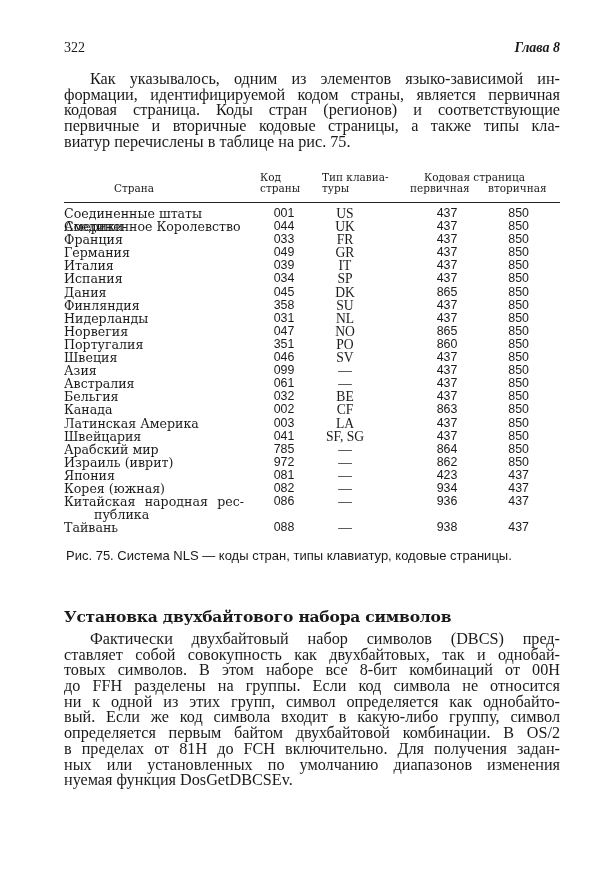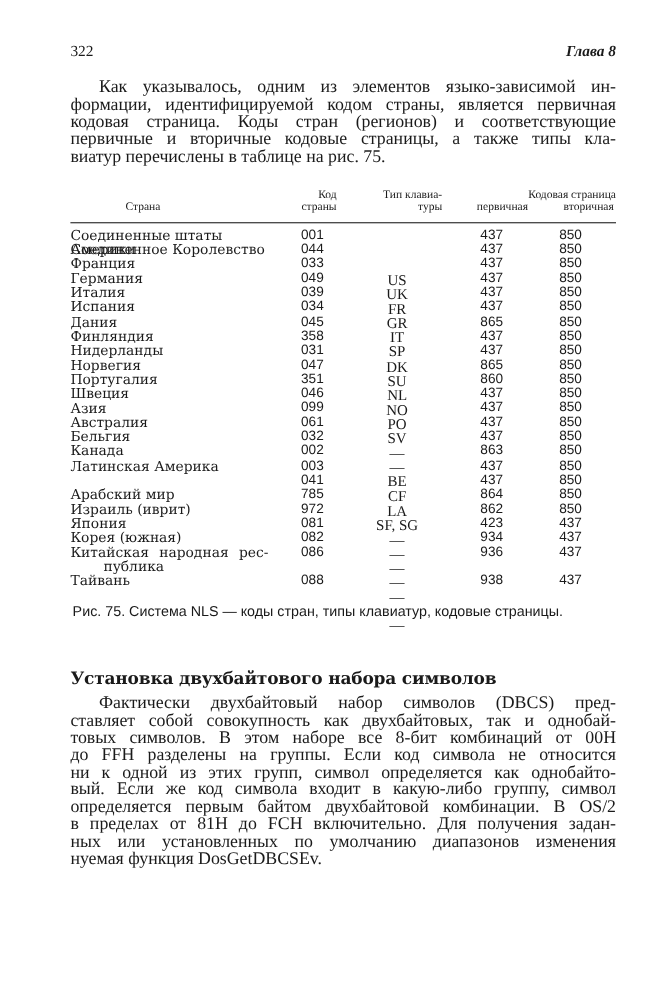--- a/index.html
+++ b/index.html
@@ -8,35 +8,35 @@
   .running-head { position: absolute; top: 40px; left: 64px; width: 496px; height: 18px; }
   .page-number { position: absolute; left: 0; top: 0; font-size: 14px; }
   .chapter { position: absolute; right: 0; top: 0; font-size: 14px; font-style: italic; font-weight: bold; }
   .para { position: absolute; left: 64px; width: 496px; font-size: 16.2px; line-height: 15.7px; text-align: justify; }
   .para .line { display: block; text-align: justify; text-align-last: justify; white-space: nowrap; height: 15.7px; }
   .para .line.last { text-align-last: left; }
   .para .line.indent { padding-left: 26px; }
   .intro { top: 72px; }
   .table-wrap { position: absolute; left: 64px; top: 170px; width: 496px; }
   .thead { position: relative; height: 32px; border-bottom: 1.5px solid #222; font-size: 10.5px; font-family: "DejaVu Serif", serif; }
-  .thead span { position: absolute; text-align: right; line-height: 11px; font-family: Liberation Serif, serif; }
+  .thead span { position: absolute; text-align: left; line-height: 11px; }
   .h-country { left: 50px; top: 13px; }
   .h-code { left: 196px; top: 2px; width: 46px; }
   .h-kbd { left: 258px; top: 2px; width: 80px; }
   .h-cp { left: 360px; top: 2px; width: 136px; }
   .h-cp1 { left: 346px; top: 13px; width: 70px; }
   .h-cp2 { left: 424px; top: 13px; width: 70px; }
   .rows { position: relative; margin-top: 4px; font-size: 13.4px; }
   .row { position: relative; height: 13.1px; line-height: 13px; }
   .row.tall { height: 26.2px; }
   .row span { position: absolute; top: 0; }
   .c-country { left: 0; width: 180px; font-family: "DejaVu Serif", serif; font-size: 12.6px; }
   .c-country .wrap2 { display: block; padding-left: 30px; }
   .c-code { left: 203px; width: 34px; text-align: center; font-family: "Liberation Sans", sans-serif; font-size: 12.4px; }
-  .c-kbd { left: 266px; width: 62px; text-align: center; font-size: 13.6px; margin-top: 41px; }
+  .c-kbd { left: 250px; width: 62px; text-align: center; font-size: 13.6px; }
   .c-cp1 { left: 366px; width: 34px; text-align: center; font-family: "Liberation Sans", sans-serif; font-size: 12.4px; }
   .c-cp2 { left: 431px; width: 34px; text-align: right; font-family: "Liberation Sans", sans-serif; font-size: 12.4px; }
   .caption { position: absolute; left: 66px; top: 548px; font-size: 13px; font-family: "Liberation Sans", sans-serif; white-space: nowrap; }
   .section-title { position: absolute; left: 64px; top: 607px; font-size: 15.5px; font-weight: bold; font-family: "DejaVu Serif", serif; letter-spacing: -0.2px; }
   .body2 { top: 632px; }
 </style>
 </head>
 <body>
 
 <div class="page">
@@ -184,20 +184,21 @@
           <span class="c-cp2">850</span>
         </div>
         <div class="row">
           <span class="c-country">Латинская Америка</span>
           <span class="c-code">003</span>
           <span class="c-kbd">LA</span>
           <span class="c-cp1">437</span>
           <span class="c-cp2">850</span>
         </div>
         <div class="row">
+          <span class="c-country">Швейцария</span>
           <span class="c-code">041</span>
           <span class="c-kbd">SF, SG</span>
           <span class="c-cp1">437</span>
           <span class="c-cp2">850</span>
         </div>
         <div class="row">
           <span class="c-country">Арабский мир</span>
           <span class="c-code">785</span>
           <span class="c-kbd">—</span>
           <span class="c-cp1">864</span>

